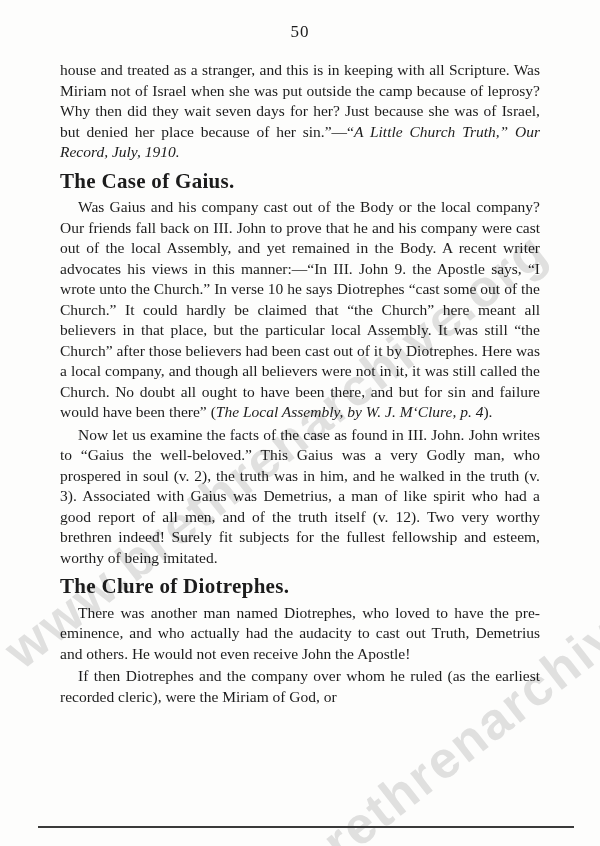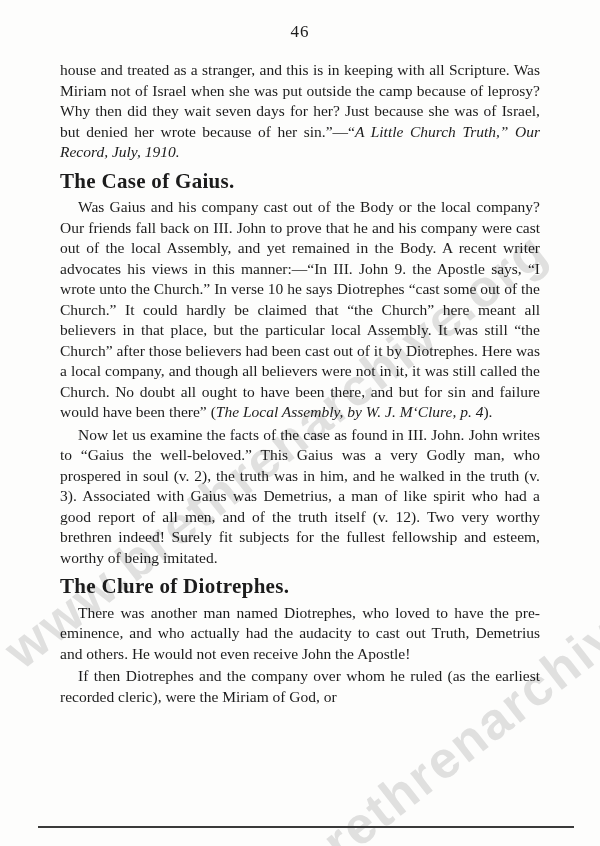--- a/index.html
+++ b/index.html
@@ -79,25 +79,25 @@
 </head>
 <body>
 
 <div class="page">
 
   <div class="watermark-layer">
     <div class="watermark wm-1">www.brethrenarchive.org</div>
     <div class="watermark wm-2">www.brethrenarchive.org</div>
   </div>
 
-  <div class="page-number">46</div>
+  <div class="page-number">50</div>
 
   <div class="text-block">
 
-    <p><span>house and treated as a stranger, and this is in keeping with all Scripture. Was Miriam not of Israel when she was put outside the camp because of leprosy? Why then did they wait seven days for her? Just because she was of Israel, but denied her wrote because of her sin.”—“</span><i class="cite">A Little Church Truth,” Our Record, July, 1910.</i></p>
+    <p><span>house and treated as a stranger, and this is in keeping with all Scripture. Was Miriam not of Israel when she was put outside the camp because of leprosy? Why then did they wait seven days for her? Just because she was of Israel, but denied her place because of her sin.”—“</span><i class="cite">A Little Church Truth,” Our Record, July, 1910.</i></p>
 
     <h2 class="section-heading">The Case of Gaius.</h2>
 
     <p class="indent"><span>Was Gaius and his company cast out of the Body or the local company? Our friends fall back on III. John to prove that he and his company were cast out of the local Assembly, and yet remained in the Body. A recent writer advocates his views in this manner:—“In III. John 9. the Apostle says, “I wrote unto the Church.” In verse 10 he says Diotrephes “cast some out of the Church.” It could hardly be claimed that “the Church” here meant all believers in that place, but the particular local Assembly. It was still “the Church” after those believers had been cast out of it by Diotrephes. Here was a local company, and though all believers were not in it, it was still called the Church. No doubt all ought to have been there, and but for sin and failure would have been there” (</span><i class="cite">The Local Assembly, by W. J. M‘Clure, p. 4</i><span>).</span></p>
 
     <p class="indent">Now let us examine the facts of the case as found in III. John. John writes to “Gaius the well-beloved.” This Gaius was a very Godly man, who prospered in soul (v. 2), the truth was in him, and he walked in the truth (v. 3). Associated with Gaius was Demetrius, a man of like spirit who had a good report of all men, and of the truth itself (v. 12). Two very worthy brethren indeed! Surely fit subjects for the fullest fellowship and esteem, worthy of being imitated.</p>
 
     <h2 class="section-heading">The Clure of Diotrephes.</h2>
 
     <p class="indent">There was another man named Diotrephes, who loved to have the pre-eminence, and who actually had the audacity to cast out Truth, Demetrius and others. He would not even receive John the Apostle!</p>

